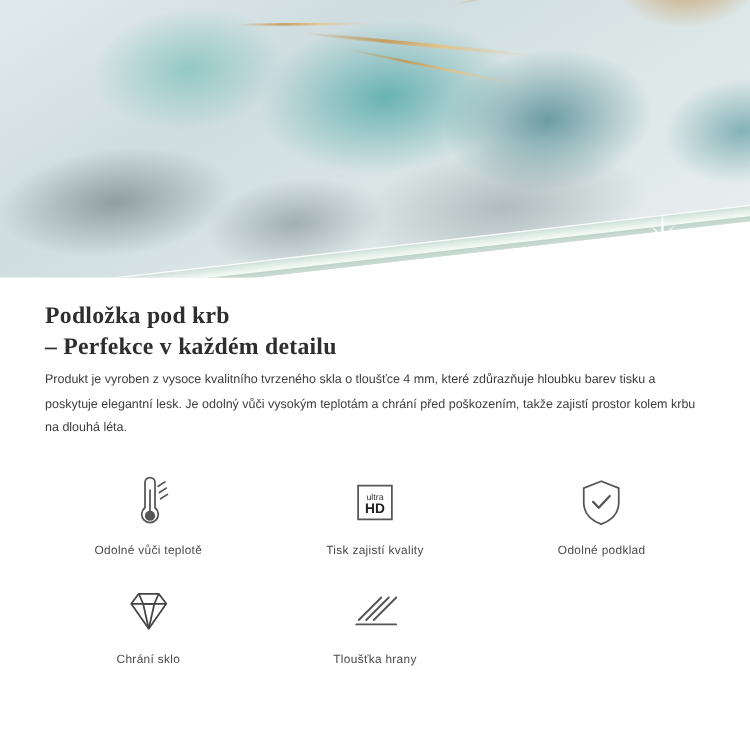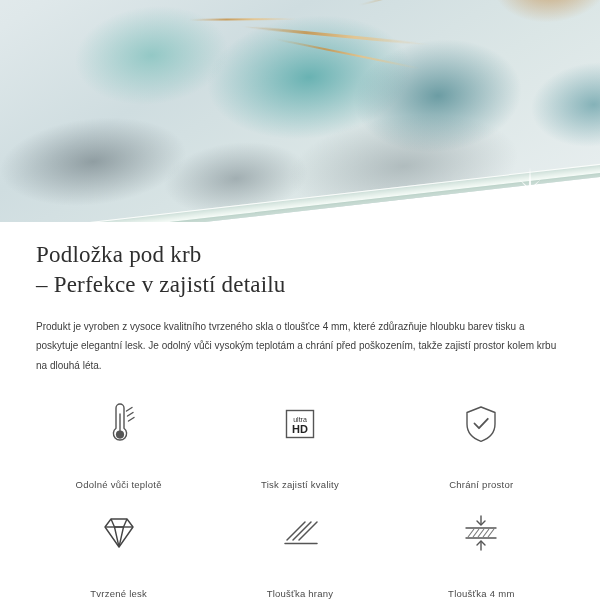--- a/index.html
+++ b/index.html
@@ -121,25 +121,25 @@
   .sparkle.small .ray.v { width: 2px; height: 22px; }
   .sparkle.small .ray.d1, .sparkle.small .ray.d2 { width: 14px; }
 
   
   .content {
     padding: 18px 36px 0 36px;
   }
 
   .headline {
     font-family: "Liberation Serif", serif;
-    font-size: 23px;
+    font-size: 19px;
     line-height: 1.32;
     color: #2e2e2e;
-    font-weight: 400;
-    margin: 0 0 16px 0;
+    font-weight: 700;
+    margin: 0 0 4px 0;
     letter-spacing: 0.2px;
   }
   .headline .l2 { display: block; }
 
   .paragraph {
     font-family: "Liberation Sans", sans-serif;
     font-size: 10px;
     line-height: 1.95;
     color: #3d3d3d;
     margin: 0;
@@ -152,29 +152,29 @@
     padding: 0 28px;
     display: grid;
     grid-template-columns: repeat(3, 1fr);
     grid-row-gap: 20px;
   }
   .feature {
     display: flex;
     flex-direction: column;
     align-items: center;
     justify-content: flex-start;
-    gap: 32px;
   }
   .feature .icon {
     height: 46px;
     display: flex;
     align-items: center;
     justify-content: center;
   }
   .feature .caption {
+    margin-top: 10px;
     font-size: 9.5px;
     color: #4a4a4a;
     letter-spacing: 0.25px;
   }
 
   svg { display: block; }
 </style>
 </head>
 <body>
 
@@ -204,21 +204,21 @@
         <span class="ray v"></span>
       <span class="ray d1"></span>
         <span class="ray d2"></span>
       <span class="core"></span>
     </div>
   </div>
 
   <div class="content">
     <h1 class="headline">
       <span>Podložka pod krb</span>
-      <span class="l2">– Perfekce v zajistí detailu</span>
+      <span class="l2">– Perfekce v každém detailu</span>
     </h1>
     <p class="paragraph">Produkt je vyroben z vysoce kvalitního tvrzeného skla o tloušťce 4 mm, které zdůrazňuje hloubku barev tisku a poskytuje elegantní lesk. Je odolný vůči vysokým teplotám a chrání před poškozením, takže zajistí prostor kolem krbu na dlouhá léta.</p>
   </div>
 
   <div class="features">
 
     <div class="feature">
       <div class="icon">
         <svg width="40" height="44" viewBox="0 0 40 44">
           <g fill="none" stroke="#555" stroke-width="1.4" stroke-linecap="round">
@@ -245,69 +245,47 @@
       <div class="caption">Tisk zajistí kvality</div>
     </div>
 
     <div class="feature">
       <div class="icon">
         <svg width="42" height="44" viewBox="0 0 42 44">
           <path d="M21 5 L35 10.5 V22 c0 9.5 -7 14.8 -14 17.3 C14 36.8 7 31.5 7 22 V10.5 Z" fill="none" stroke="#555" stroke-width="1.4" stroke-linejoin="round"></path>
           <path d="M14.5 21.5 L19 26.2 L27.8 16.8" fill="none" stroke="#555" stroke-width="1.8" stroke-linecap="round" stroke-linejoin="round"></path>
         </svg>
       </div>
-      <div class="caption">Chrání prostor</div>
+      <div class="caption">Odolné podklad</div>
     </div>
 
     <div class="feature">
       <div class="icon">
         <svg width="46" height="40" viewBox="0 0 46 40">
           <g fill="none" stroke="#444" stroke-width="1.4" stroke-linejoin="round">
             <path d="M9 14 L15 6 H31 L37 14 L23 34 Z"></path>
             <path d="M9 14 H37"></path>
             <path d="M15 6 L18.5 14 L23 34"></path>
             <path d="M31 6 L27.5 14 L23 34"></path>
             <path d="M18.5 14 H27.5"></path>
           </g>
         </svg>
       </div>
-      <div class="caption">Tvrzené lesk</div>
+      <div class="caption">Chrání sklo</div>
     </div>
 
     <div class="feature">
       <div class="icon">
         <svg width="46" height="40" viewBox="0 0 46 40">
           <g stroke="#555" stroke-width="1.5" stroke-linecap="round">
             <line x1="10" y1="27" x2="28" y2="9"></line>
             <line x1="16" y1="27" x2="34" y2="9"></line>
             <line x1="22" y1="27" x2="40" y2="9"></line>
             <line x1="8" y1="30.5" x2="40" y2="30.5"></line>
           </g>
         </svg>
       </div>
       <div class="caption">Tloušťka hrany</div>
     </div>
 
-    <div class="feature">
-      <div class="icon">
-        <svg width="46" height="42" viewBox="0 0 46 42">
-          <g stroke="#555" stroke-width="1.4" stroke-linecap="round" fill="none">
-            <line x1="23" y1="4" x2="23" y2="12"></line>
-            <path d="M19 9 L23 13 L27 9"></path>
-            <line x1="8" y1="16" x2="38" y2="16"></line>
-            <line x1="8" y1="26" x2="38" y2="26"></line>
-            <line x1="23" y1="30" x2="23" y2="38"></line>
-            <path d="M19 33 L23 29 L27 33"></path>
-          </g>
-          <g stroke="#777" stroke-width="1.1">
-            <line x1="10" y1="25" x2="16" y2="17"></line>
-            <line x1="15" y1="25" x2="21" y2="17"></line>
-            <line x1="20" y1="25" x2="26" y2="17"></line>
-            <line x1="25" y1="25" x2="31" y2="17"></line>
-            <line x1="30" y1="25" x2="36" y2="17"></line>
-          </g>
-        </svg>
-      </div>
-      <div class="caption">Tloušťka 4 mm</div>
-    </div>
 
   </div>
 </div>
 
 </body></html>

